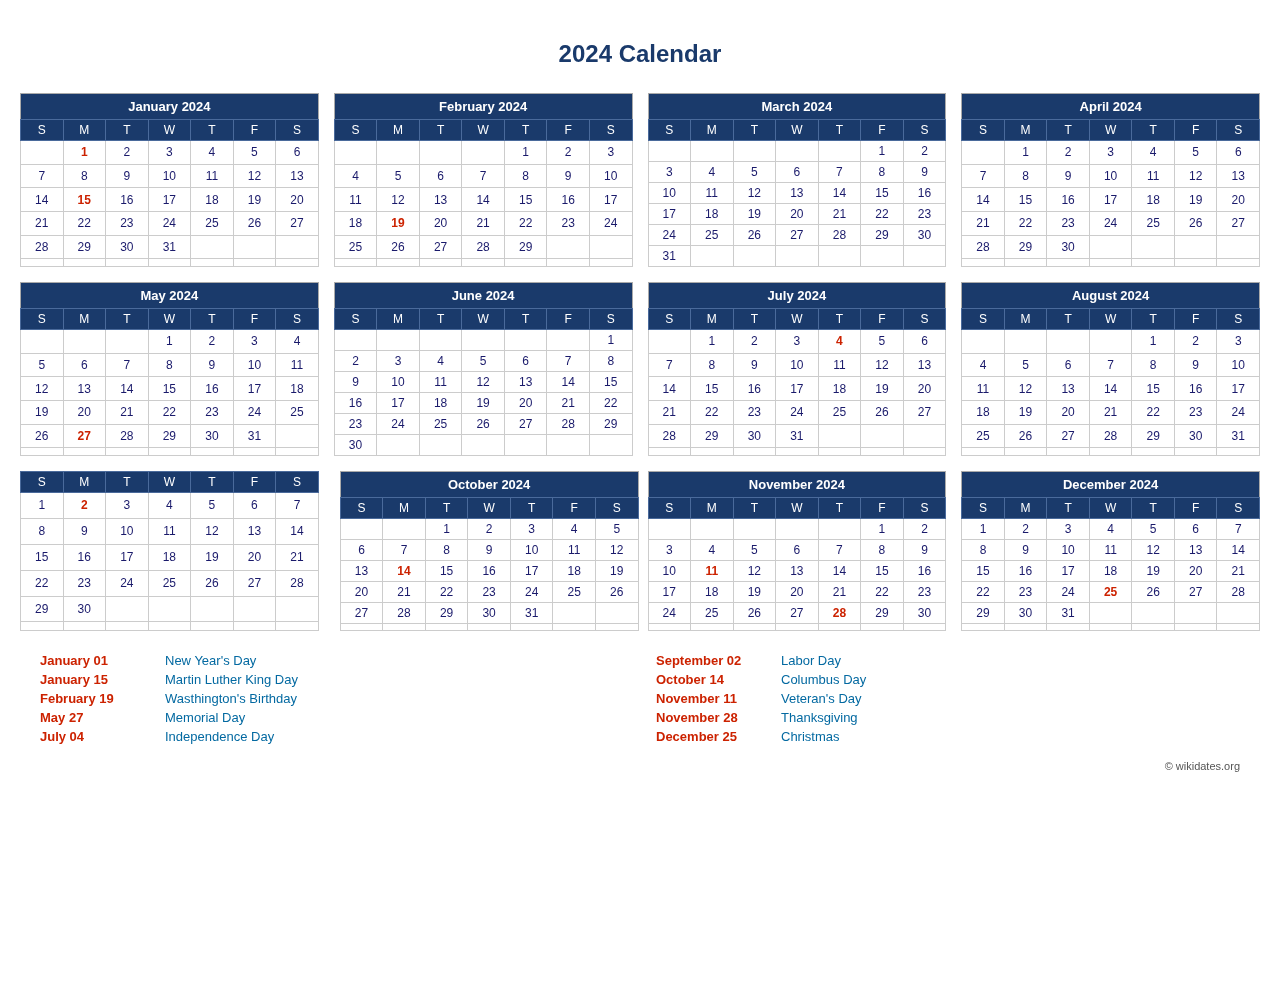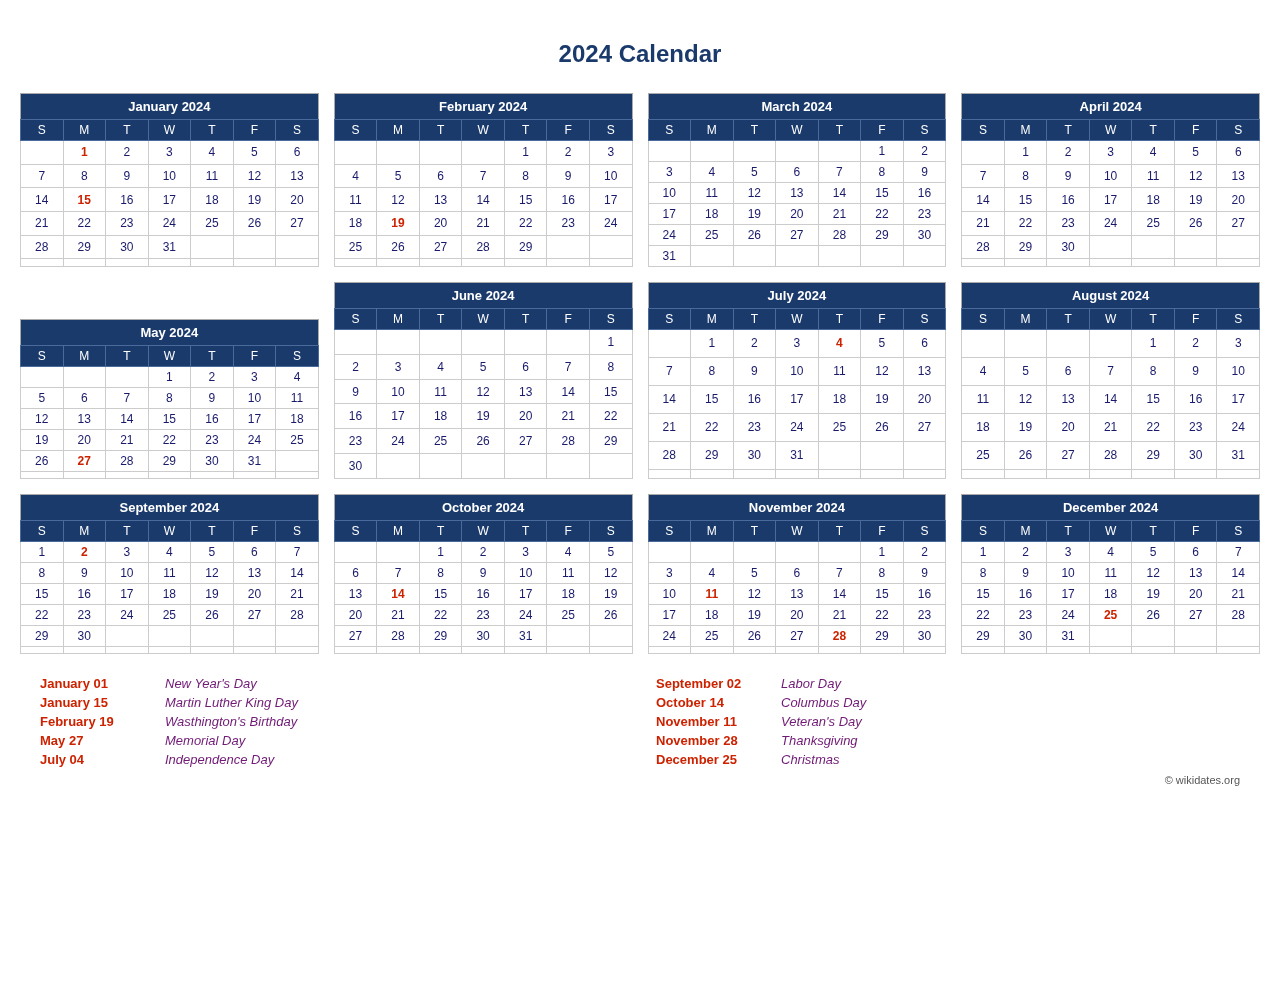--- a/index.html
+++ b/index.html
@@ -71,28 +71,27 @@
       gap: 15px;
       font-size: 13px;
       padding: 2px 0;
     }
     .holiday-date {
       color: #cc2200;
       font-weight: bold;
       min-width: 110px;
     }
     .holiday-name {
-      color: #701a75;
-      font-style: italic;
+      color: #0369a1;
     }
     .copyright {
       text-align: right;
       font-size: 11px;
       color: #555;
-      margin-top: 5px;
+      margin-top: 14px;
       padding-right: 20px;
     }
   </style>
 </head>
 <body>
 
 <h1>2024 Calendar</h1>
 
 <div class="calendars-grid" id="calendars-container">
     <table class="month-calendar" style="border-collapse: collapse; width: 100%;">
@@ -376,21 +375,21 @@
           <td></td>
           <td></td>
           <td></td>
           <td></td>
           <td></td>
           <td></td>
           <td></td>
         </tr>
       </tbody>
     </table>
-    <table class="month-calendar" style="border-collapse: collapse; width: 100%; margin-top: 37px;">
+    <table class="month-calendar" style="border-collapse: collapse; width: 100%;">
       <thead>
         <tr>
           <th class="month-header" colspan="7">May 2024</th>
         </tr>
         <tr>
           <th class="day-header">S</th>
           <th class="day-header">M</th>
           <th class="day-header">T</th>
           <th class="day-header">W</th>
           <th class="day-header">T</th>
@@ -667,23 +666,20 @@
           <td></td>
           <td></td>
           <td></td>
           <td></td>
         </tr>
       </tbody>
     </table>
     <table class="month-calendar" style="border-collapse: collapse; width: 100%;">
       <thead>
         <tr>
-          <th class="month-header" colspan="7">September 2024</th>
-        </tr>
-        <tr>
           <th class="day-header">S</th>
           <th class="day-header">M</th>
           <th class="day-header">T</th>
           <th class="day-header">W</th>
           <th class="day-header">T</th>
           <th class="day-header">F</th>
           <th class="day-header">S</th>
         </tr>
       </thead>
       <tbody>
@@ -736,21 +732,21 @@
           <td></td>
           <td></td>
           <td></td>
           <td></td>
           <td></td>
           <td></td>
           <td></td>
         </tr>
       </tbody>
     </table>
-    <table class="month-calendar" style="border-collapse: collapse; width: 100%;">
+    <table class="month-calendar" style="border-collapse: collapse; width: 100%; margin-left: 6px;">
       <thead>
         <tr>
           <th class="month-header" colspan="7">October 2024</th>
         </tr>
         <tr>
           <th class="day-header">S</th>
           <th class="day-header">M</th>
           <th class="day-header">T</th>
           <th class="day-header">W</th>
           <th class="day-header">T</th>

